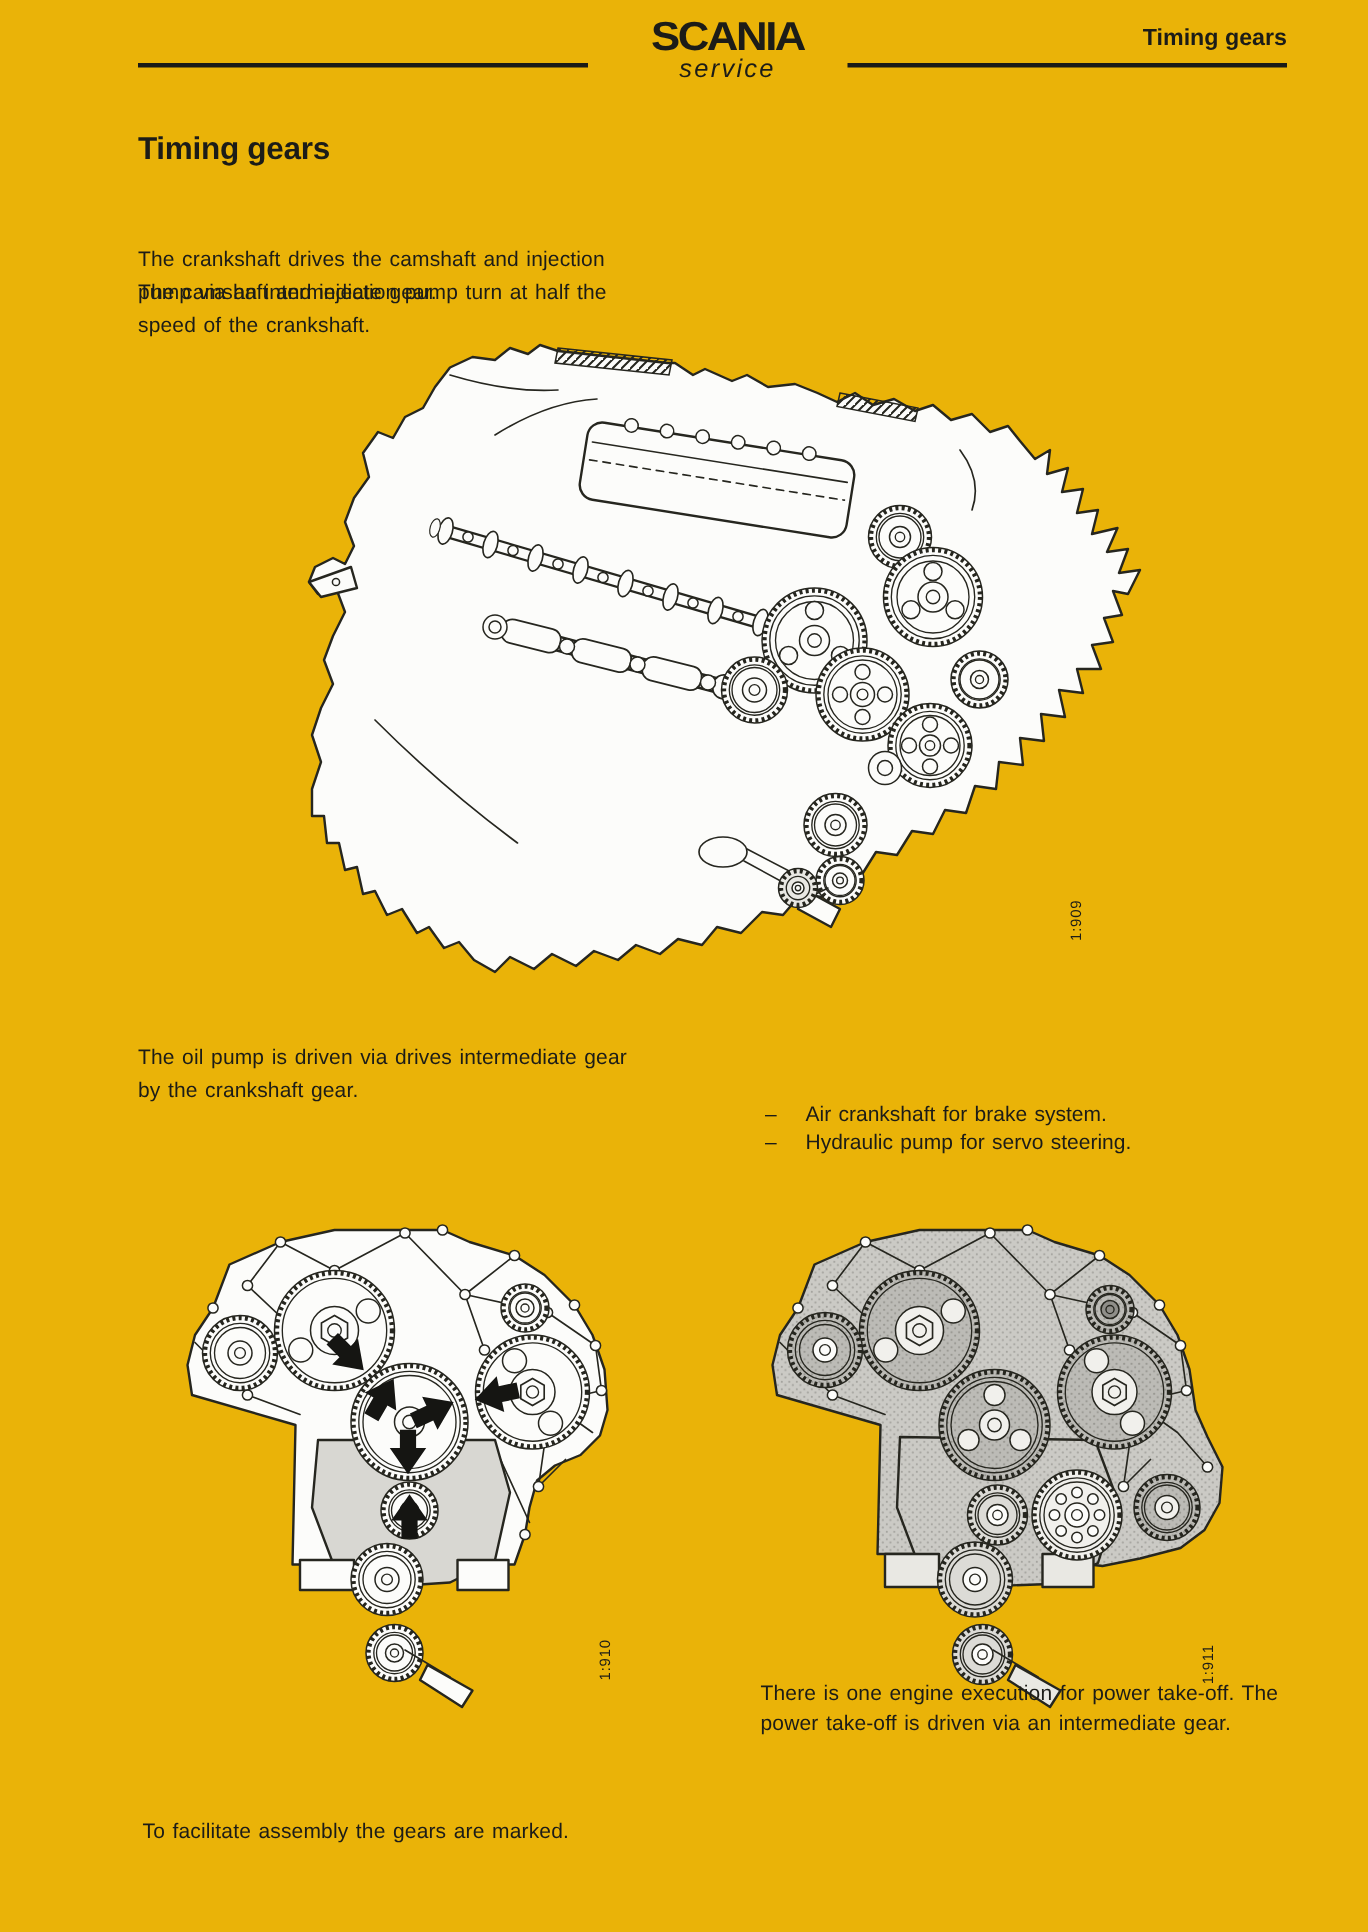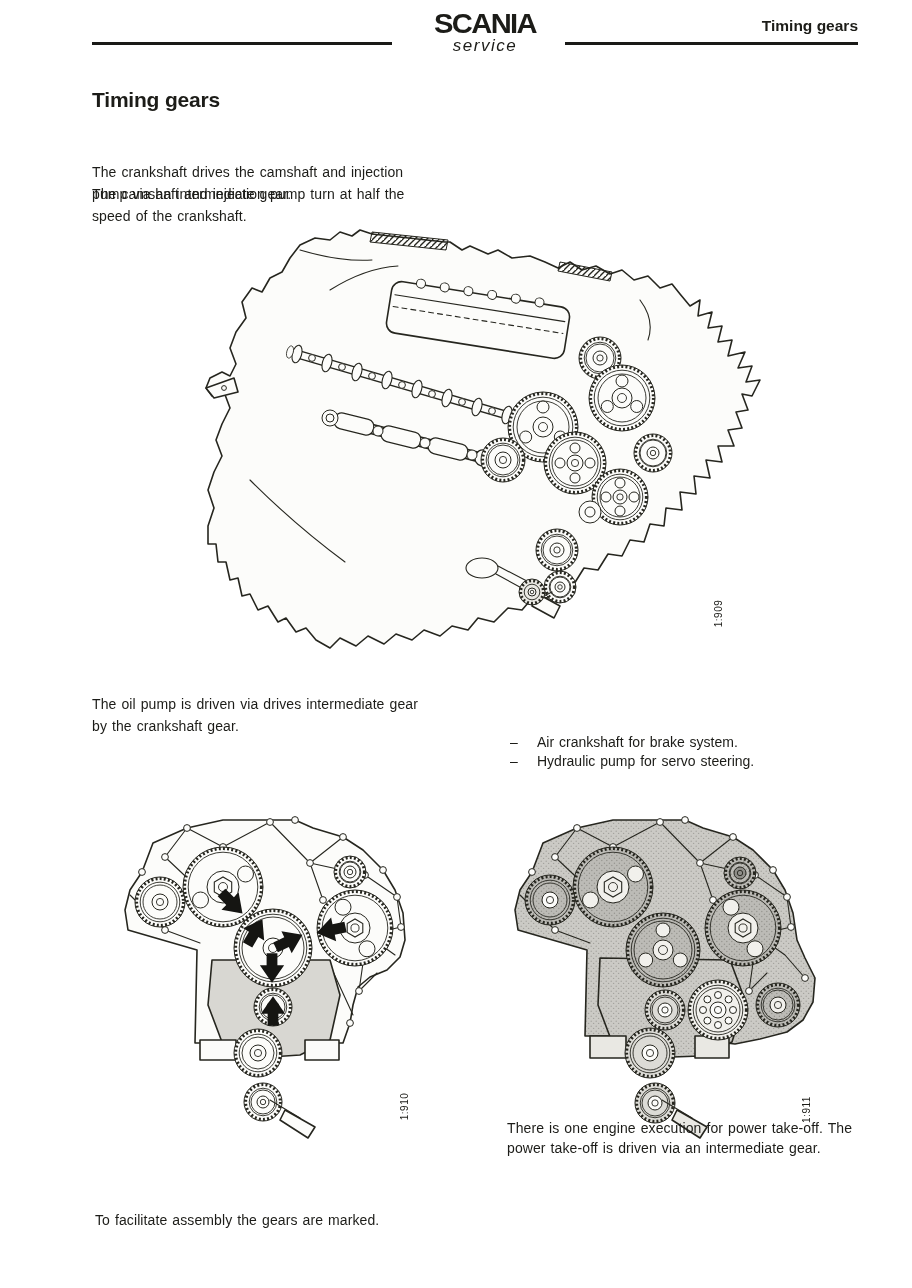--- a/index.html
+++ b/index.html
@@ -1,16 +1,16 @@
 <!DOCTYPE html>
 <html><head>
 <meta charset="utf-8">
 <style>
   html,body{margin:0;padding:0;background:#d9d9d6;}
-  .page{position:relative;width:912px;height:1288px;margin:0 auto;background:#ffffff;
+  .page{position:relative;width:912px;height:1288px;margin:0 auto;background:#eab308;
         font-family:"Liberation Sans",sans-serif;color:#1c1c18;overflow:hidden;}
   .abs{position:absolute;}
   .rule{position:absolute;height:3px;background:#1a1a17;}
   .brand{font-weight:bold;font-size:27px;letter-spacing:-1.5px;transform:scaleX(1.08);
          transform-origin:center;line-height:26px;}
   .brand-sub{font-size:17px;letter-spacing:1.5px;line-height:18px;font-style:italic;}
   .section-title{font-weight:bold;font-size:15.5px;}
   .page-title{font-weight:bold;font-size:21px;letter-spacing:-0.2px;}
   .body-text{font-size:14px;line-height:21.5px;word-spacing:1px;letter-spacing:0.1px;}
   .list-row{display:flex;font-size:14px;line-height:19px;word-spacing:1px;}

